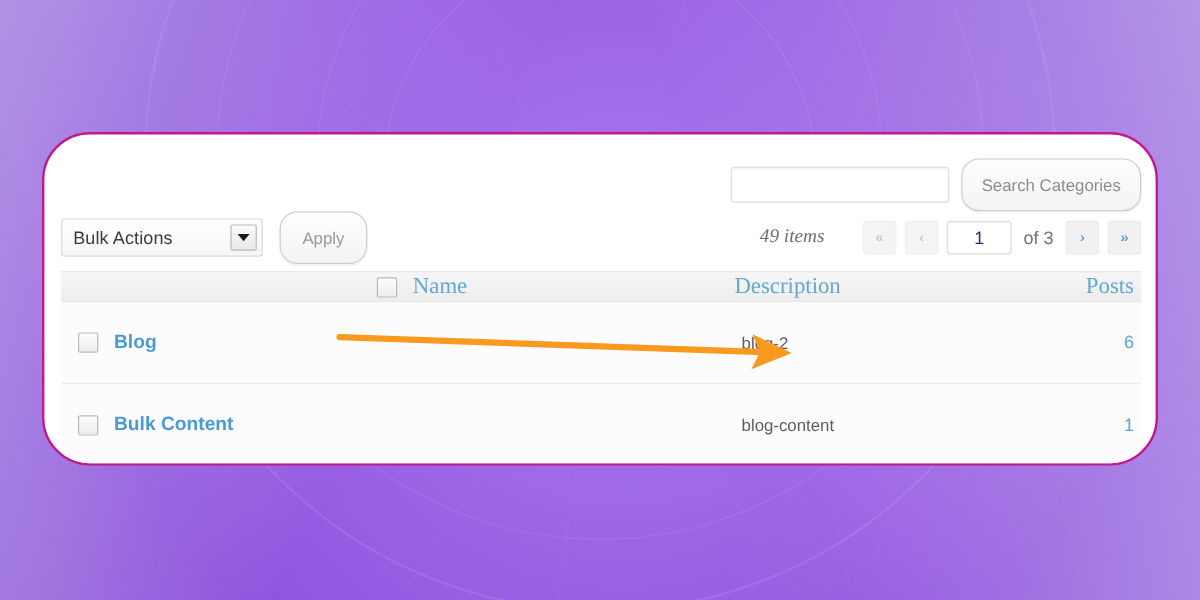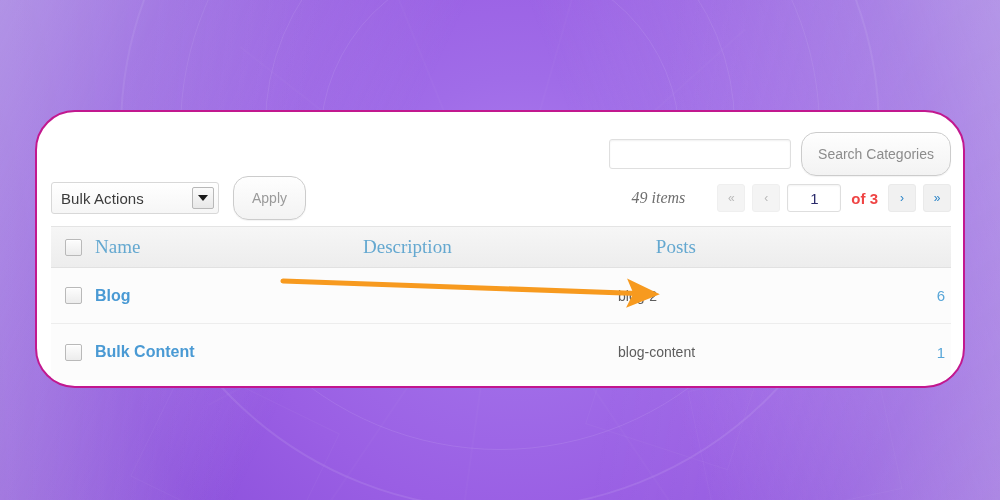--- a/index.html
+++ b/index.html
@@ -151,37 +151,37 @@
     width:54px; height:28px;
     border:1px solid #dedede;
     border-radius:3px;
     background:#fff;
     text-align:center;
     font-size:15px; color:#2b2b6b;
     font-family:"Liberation Sans", sans-serif;
     box-shadow:inset 0 1px 2px rgba(0,0,0,.05);
   }
   .pg-of {
-    font-size:15px; color:#ef4444;
+    font-size:15px; color:#737373;
     padding:0 3px;
     font-family:"Liberation Sans", sans-serif;
-    font-weight:bold;
   }
 
   
   .table { position:absolute; left:14px; right:12px; top:114px; }
   .trow {
     display:flex; align-items:center;
-    height:56px;
+    height:68px;
   }
   .thead {
     background:linear-gradient(180deg,#f6f6f6 0%,#ededed 100%);
     border-top:1px solid #e4e4e4;
     border-bottom:1px solid #e1e1e1;
-    height:42px;
+    height:26px;
+    justify-content:flex-end;
   }
   .trow.body { border-bottom:1px solid #ededed; background:#fcfcfc; }
   .trow.body.last { border-bottom:none; }
 
   .c-check { width:44px; display:flex; align-items:center; justify-content:center; }
   .c-name { width:268px; }
   .c-desc { width:255px; }
   .c-slug { flex:1; }
   .c-posts { width:84px; text-align:right; padding-right:6px; }
 

